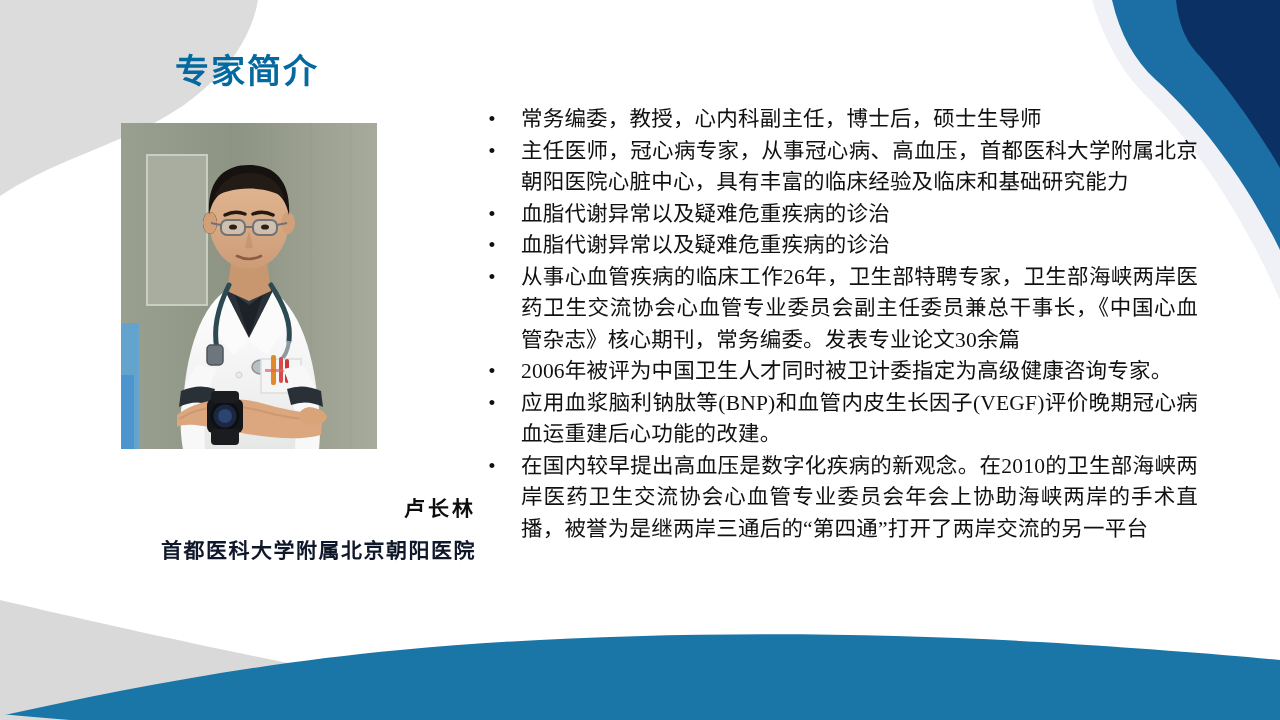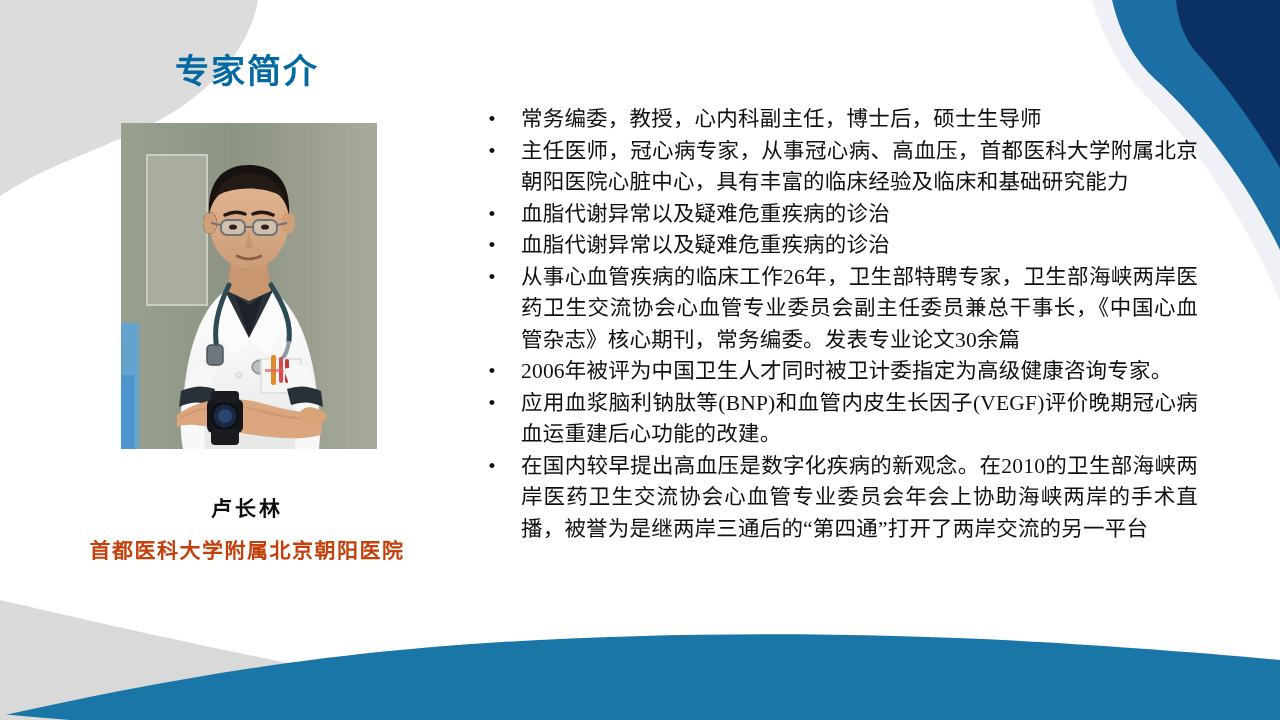--- a/index.html
+++ b/index.html
@@ -33,31 +33,31 @@
   #left-col{
     position:absolute;left:0;top:0;width:470px;height:720px;z-index:5;
   }
   #photo-frame{
     position:absolute;left:121px;top:123px;width:256px;height:326px;
     overflow:hidden;background:#8d9184;
   }
   #photo-svg{display:block;width:256px;height:326px;}
 
   #name-block{
-    position:absolute;left:12px;top:495px;width:470px;text-align:center;
+    position:absolute;left:6px;top:495px;width:470px;text-align:right;
   }
   #doctor-name{
     font-family:"Liberation Serif","DejaVu Serif",serif;
     font-size:21px;font-weight:700;color:#0d0d0d;letter-spacing:3px;
     line-height:1.35;
   }
   #doctor-affil{
     margin-top:14px;
     font-family:"Liberation Serif","DejaVu Serif",serif;
-    font-size:21px;font-weight:700;color:#c2410c;letter-spacing:1.5px;
+    font-size:21px;font-weight:700;color:#0f172a;letter-spacing:1.5px;
     line-height:1.35;
   }
 
   
   #bio-list{
     position:absolute;left:474px;top:104px;width:724px;
     list-style:none;margin:0;padding:0;z-index:5;
   }
   #bio-list li{
     position:relative;

